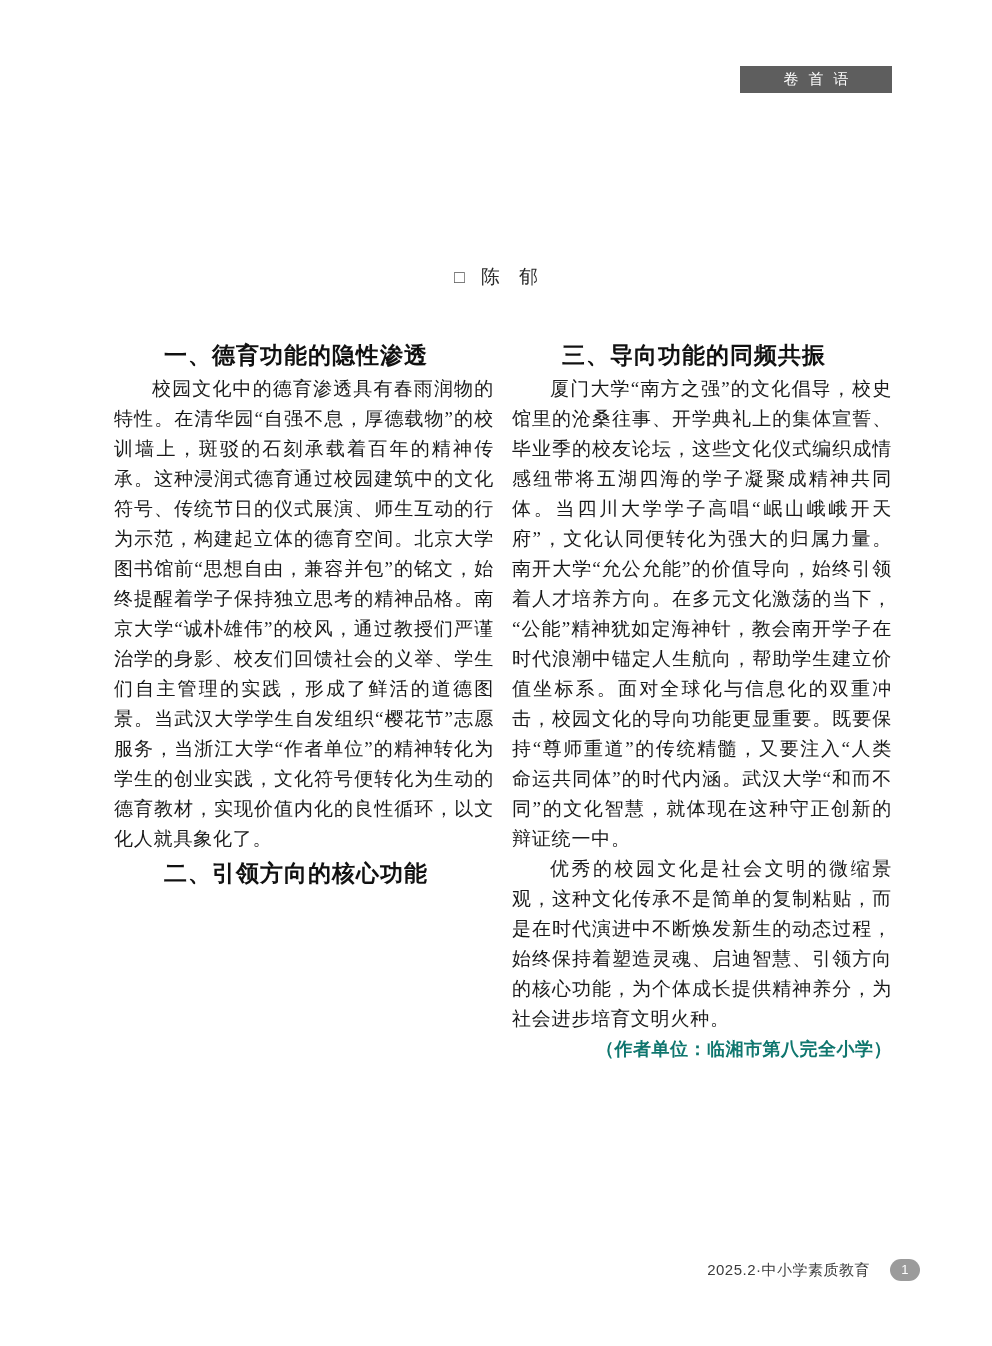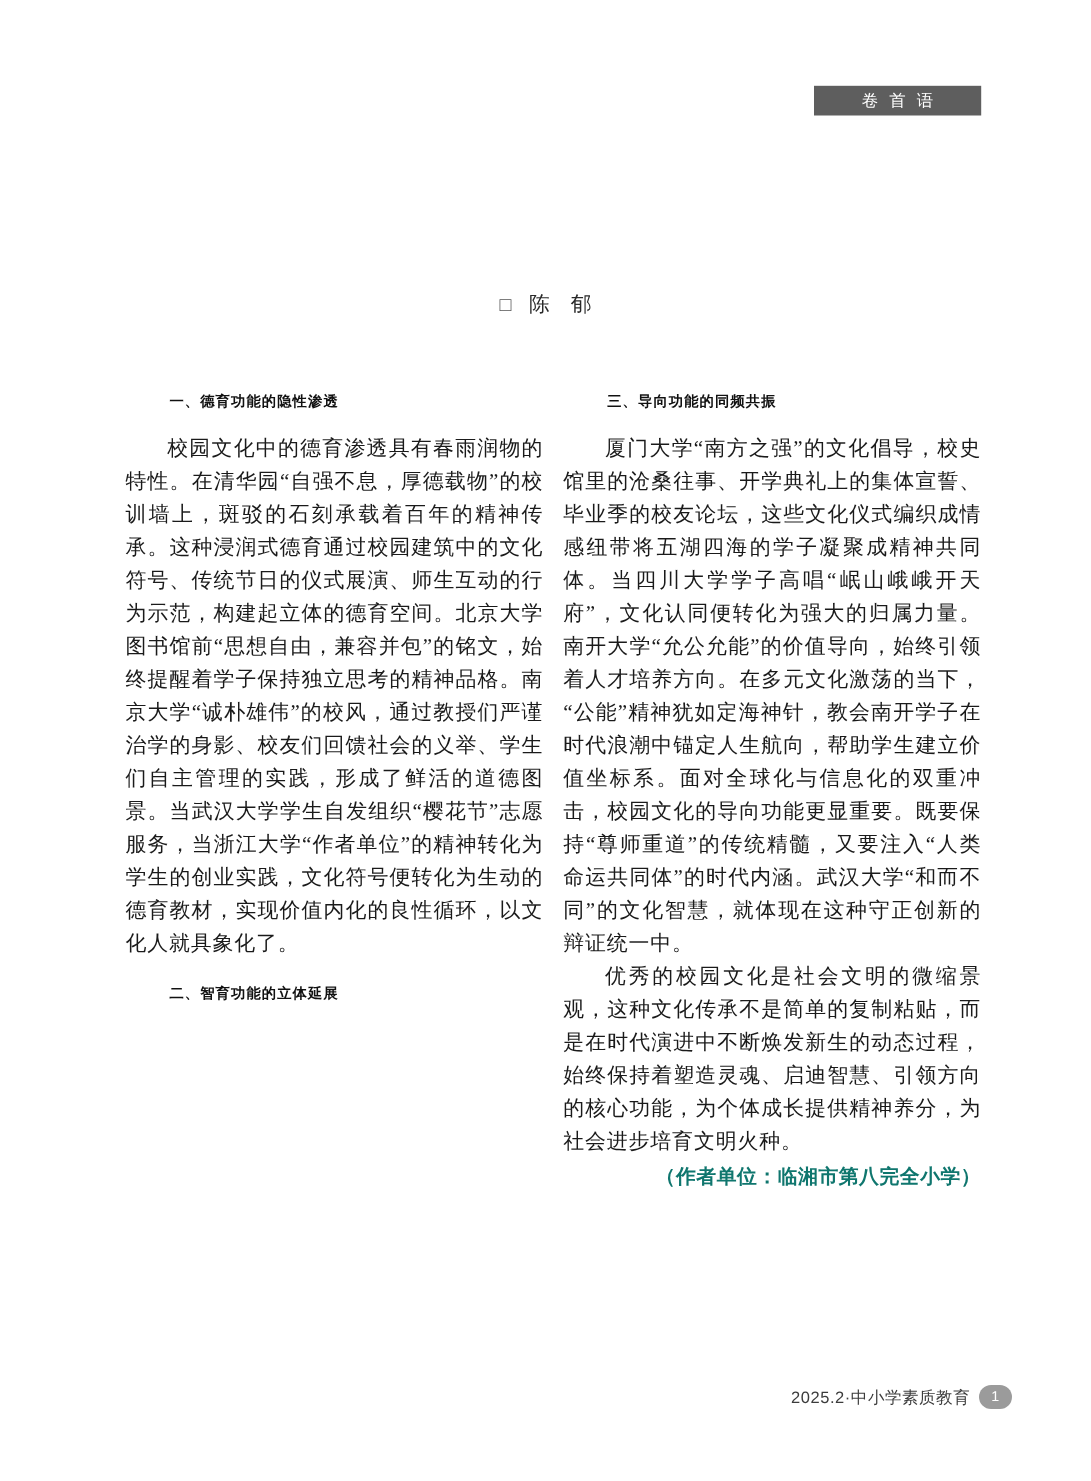--- a/index.html
+++ b/index.html
@@ -11,21 +11,21 @@
     position: relative;
     width: 992px;
     height: 1346px;
     background: #ffffff;
     color: #1a1a1a;
     font-family: "Liberation Serif", "DejaVu Serif", serif;
     overflow: hidden;
   }
   .badge {
     position: absolute;
-    top: 78px;
+    top: 66px;
     right: 100px;
     width: 110px;
     background: #5e5e5e;
     color: #ffffff;
     font-family: "Liberation Sans", "DejaVu Sans", sans-serif;
     font-size: 15px;
     text-align: center;
     padding: 4px 16px 4px 26px;
     letter-spacing: 10px;
   }
@@ -72,23 +72,23 @@
     margin: 0;
     font-size: 19px;
     line-height: 30px;
     text-align: justify;
     letter-spacing: 0.8px;
   }
   .para.indent {
     text-indent: 2em;
   }
   .heading {
-    margin: 14px;
+    margin: 4px;
     font-family: "Liberation Sans", "DejaVu Sans", sans-serif;
-    font-size: 13px;
+    font-size: 23px;
     font-weight: bold;
     line-height: 30px;
     text-indent: 2em;
     letter-spacing: 1px;
     color: #111111;
   }
   .affiliation {
     margin: 0;
     font-family: "Liberation Sans", "DejaVu Sans", sans-serif;
     font-size: 18px;
@@ -97,21 +97,21 @@
     text-align: right;
     letter-spacing: 0.5px;
     color: #0f766e;
   }
   .footer {
     position: absolute;
     top: 1259px;
     right: 72px;
     display: flex;
     align-items: center;
-    gap: 8px;
+    gap: 20px;
     font-family: "Liberation Sans", "DejaVu Sans", sans-serif;
     font-size: 15px;
     color: #3c3c3c;
     letter-spacing: 0.5px;
   }
   .page-num {
     display: inline-block;
     background: #9b9b9b;
     color: #ffffff;
     min-width: 30px;
@@ -132,21 +132,21 @@
 
   <div class="author-line">
     <span class="marker">□</span><span>陈　郁</span>
   </div>
 
   <div class="columns">
 
     <div class="col">
       <h2 class="heading">一、德育功能的隐性渗透</h2>
       <p class="para indent">校园文化中的德育渗透具有春雨润物的特性。在清华园“自强不息，厚德载物”的校训墙上，斑驳的石刻承载着百年的精神传承。这种浸润式德育通过校园建筑中的文化符号、传统节日的仪式展演、师生互动的行为示范，构建起立体的德育空间。北京大学图书馆前“思想自由，兼容并包”的铭文，始终提醒着学子保持独立思考的精神品格。南京大学“诚朴雄伟”的校风，通过教授们严谨治学的身影、校友们回馈社会的义举、学生们自主管理的实践，形成了鲜活的道德图景。当武汉大学学生自发组织“樱花节”志愿服务，当浙江大学“作者单位”的精神转化为学生的创业实践，文化符号便转化为生动的德育教材，实现价值内化的良性循环，以文化人就具象化了。</p>
-      <h2 class="heading">二、智育功能的立体延展</h2>
+      <h2 class="heading">二、引领方向的核心功能</h2>
     </div>
 
     <div class="col">
       <h2 class="heading">三、导向功能的同频共振</h2>
       <p class="para indent">厦门大学“南方之强”的文化倡导，校史馆里的沧桑往事、开学典礼上的集体宣誓、毕业季的校友论坛，这些文化仪式编织成情感纽带将五湖四海的学子凝聚成精神共同体。当四川大学学子高唱“岷山峨峨开天府”，文化认同便转化为强大的归属力量。南开大学“允公允能”的价值导向，始终引领着人才培养方向。在多元文化激荡的当下，“公能”精神犹如定海神针，教会南开学子在时代浪潮中锚定人生航向，帮助学生建立价值坐标系。面对全球化与信息化的双重冲击，校园文化的导向功能更显重要。既要保持“尊师重道”的传统精髓，又要注入“人类命运共同体”的时代内涵。武汉大学“和而不同”的文化智慧，就体现在这种守正创新的辩证统一中。</p>
       <p class="para indent">优秀的校园文化是社会文明的微缩景观，这种文化传承不是简单的复制粘贴，而是在时代演进中不断焕发新生的动态过程，始终保持着塑造灵魂、启迪智慧、引领方向的核心功能，为个体成长提供精神养分，为社会进步培育文明火种。</p>
       <p class="affiliation">（作者单位：临湘市第八完全小学）</p>
     </div>
 
   </div>

